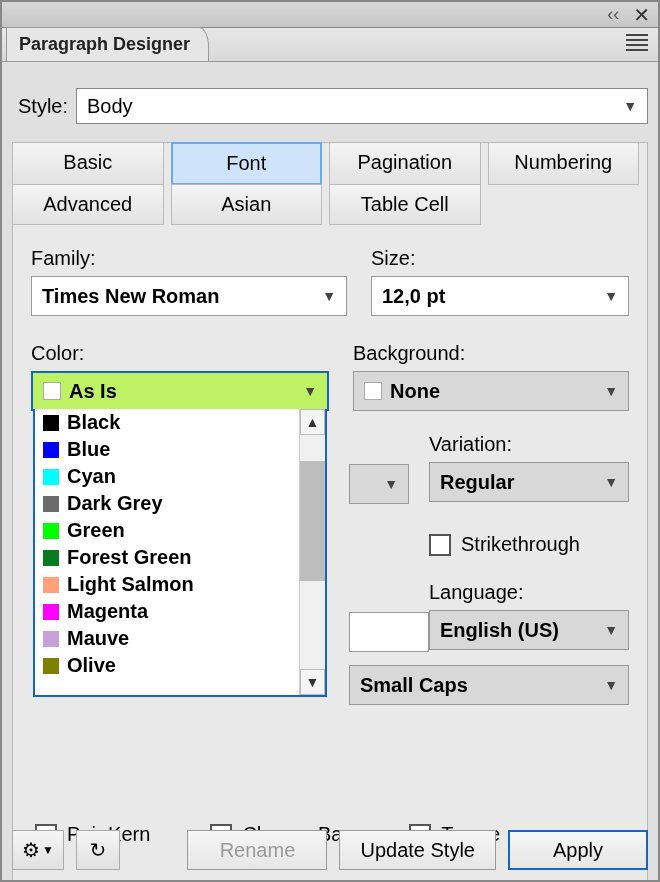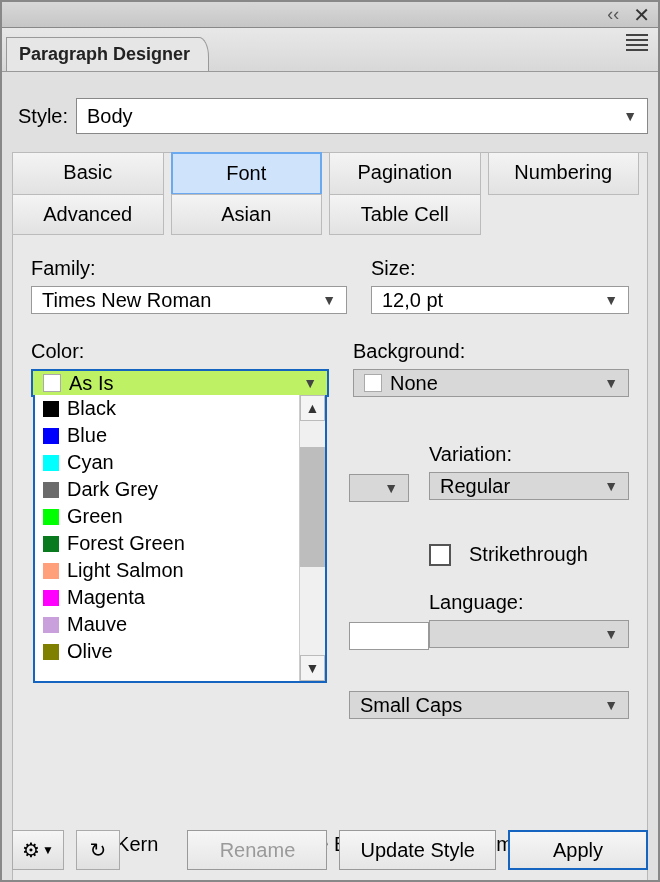--- a/index.html
+++ b/index.html
@@ -20,21 +20,21 @@
     border-bottom: 1px solid #888;
     display: flex;
     justify-content: flex-end;
     align-items: center;
     padding: 0 8px;
     gap: 14px;
   }
   .titlebar .chev { color:#555; font-size:18px; cursor:pointer;}
   .titlebar .x { color:#333; font-size:20px; cursor:pointer;}
   .tabstrip {
-    height: 44px;
+    height: 34px;
     background: linear-gradient(#e8e8e8,#d8d8d8);
     border-bottom: 1px solid #999;
     display:flex;
     align-items:flex-end;
     position:relative;
   }
   .tabstrip .tab {
     background:#e6e6e6;
     border:1px solid #999;
     border-bottom:none;
@@ -71,23 +71,23 @@
     border:1px solid #bbb;
     background:linear-gradient(#f4f4f4,#e2e2e2);
     font-size:20px;
     cursor:pointer;
     margin:-1px 8px 0 -1px;
   }
   .subtab.sel { background:#cfe4fb; border:2px solid #6aa9ef; }
   .form { padding: 22px 18px 0 18px; position:relative; }
   .lbl { font-size:20px; margin-bottom:6px; display:block;}
   .field {
-    background:#fff; border:1px solid #999; height:28px;
+    background:#fff; border:1px solid #999; height:40px;
     display:flex; align-items:center; padding:0 10px; font-size:20px;
-    position:relative; cursor:pointer;
+    position:relative; cursor:pointer;font-weight:bold;
   }
   .field.grey{background:#d8d8d8;}
   .field .chev-d{right:10px;}
   .row{display:flex; gap:24px; align-items:flex-end;}
   .colL{flex:1;} .colR{width:258px;}
   .swatchbox{width:18px;height:18px;background:#fff;border:1px solid #aaa;margin-right:8px;display:inline-block;}
   .color-field{border:2px solid #1564c0; background:#bef264;}
   .dropdown-list{
     position:absolute;
     top:100%; left:0;
@@ -99,21 +99,21 @@
     height:288px;
     display:flex;
   }
   .dl-items{flex:1; overflow:hidden;}
   .dl-item{display:flex;align-items:center;padding:2px 8px;font-size:20px;cursor:pointer;gap:8px;}
   .dl-item .sw{width:16px;height:16px;}
   .scrollbar{width:26px;background:#f0f0f0;border-left:1px solid #ccc;display:flex;flex-direction:column;}
   .sb-btn{height:26px;display:flex;align-items:center;justify-content:center;border:1px solid #bbb;background:#f4f4f4;cursor:pointer;font-size:14px;color:#333;}
   .sb-track{flex:1;position:relative;background:#f0f0f0;}
   .sb-thumb{position:absolute;top:26px;left:0;right:0;height:120px;background:#bdbdbd;}
-  .checkrow{display:flex;align-items:center;gap:18px;font-size:20px;cursor:pointer;}
+  .checkrow{display:flex;align-items:center;gap:10px;font-size:20px;cursor:pointer;}
   .checkbox{width:22px;height:22px;border:2px solid #555;display:flex;align-items:center;justify-content:center;background:#fff;}
   .checkbox.checked::after{content:"✓";font-size:18px;color:#222;line-height:1;}
   .lower-checks{display:flex;gap:60px;align-items:center;margin:98px 0 0 4px;}
   .footer{
     position:absolute; bottom:10px; left:10px; right:10px;
     display:flex; align-items:center; gap:12px;
   }
   .iconbtn{
     width:52px;height:40px;border:1px solid #aaa;background:linear-gradient(#f6f6f6,#e0e0e0);
     display:flex;align-items:center;justify-content:center;cursor:pointer;font-size:20px;gap:2px;
@@ -271,29 +271,30 @@
       <div class="abs-row" style="right:18px; top:308px; width:200px;">
         <div class="checkrow">
           <span class="checkbox"></span>
           <span>Strikethrough</span>
         </div>
       </div>
 
       <div class="abs-row" style="right:18px; top:356px; width:200px;">
         <span class="lbl">Language:</span>
         <div class="field grey">
+          <span>English (US)</span>
           <span class="chev-d">▼</span>
         </div>
       </div>
 
       <div class="abs-row" style="left:336px; top:387px; width:80px;">
         <div class="field" style="background:#fff;"></div>
       </div>
 
-      <div class="abs-row" style="left:336px; top:456px; right:18px;">
+      <div class="abs-row" style="left:336px; top:440px; right:18px;">
         <div class="field grey">
           <span>Small Caps</span>
           <span class="chev-d">▼</span>
         </div>
       </div>
 
       <div class="lower-checks" style="position:absolute; top:500px; left:18px; right:18px;">
         <div class="checkrow">
           <span class="checkbox checked"></span>
           <span>Pair Kern</span>

